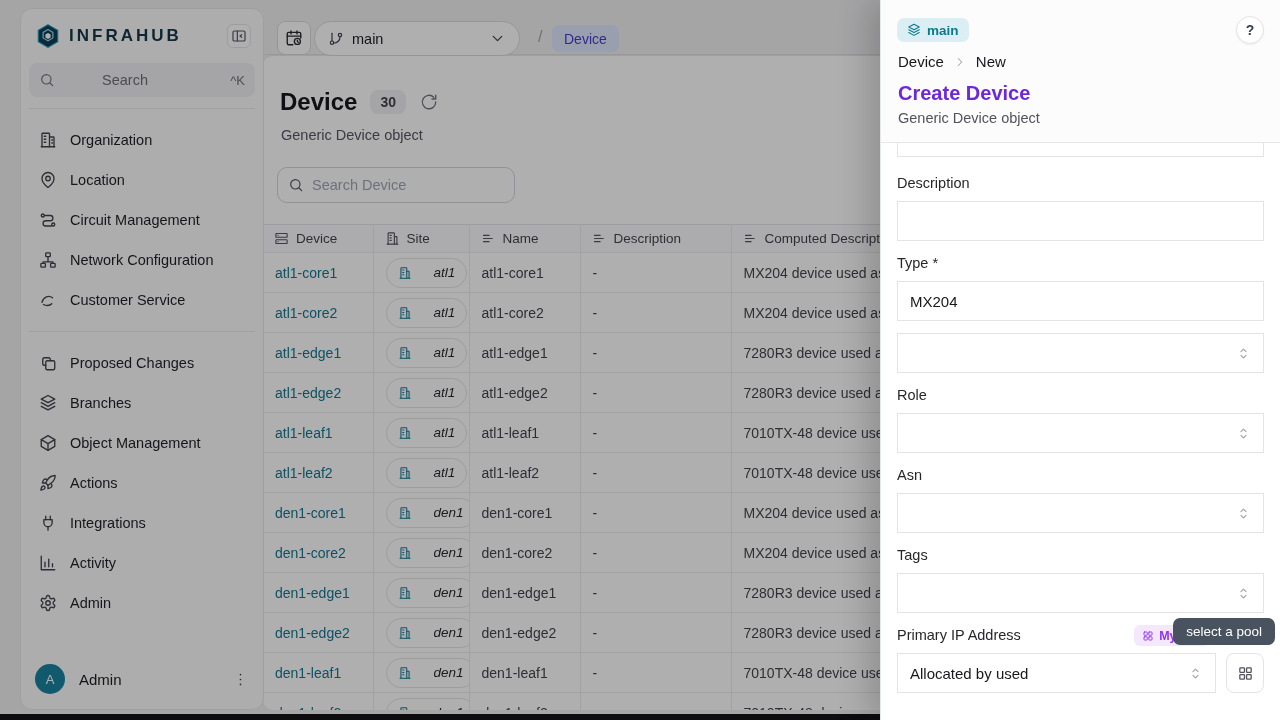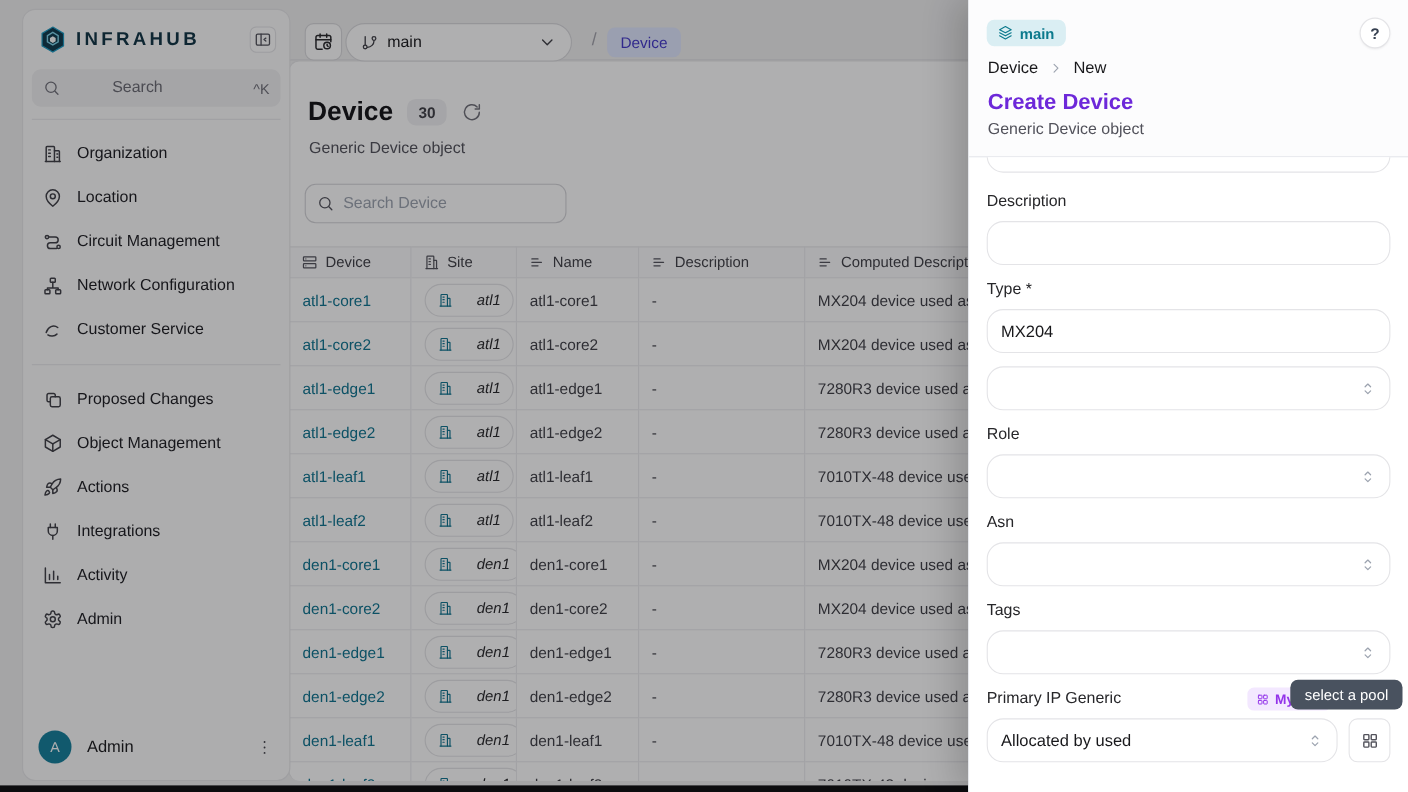--- a/index.html
+++ b/index.html
@@ -71,21 +71,21 @@
   .drawer { position:fixed; right:0; top:0; bottom:0; width:400px; background:#fff; z-index:50; border-left:1px solid #e5e7eb; box-shadow:-12px 0 30px rgba(0,0,0,0.18); }
   .dw-head { position:relative; height:143px; background:#fcfcfd; border-bottom:1px solid #e5e7eb; }
   .dw-branch { position:absolute; left:16px; top:18px; height:24px; display:inline-flex; align-items:center; gap:6px; background:#daeef3; border-radius:7px; padding:0 10px; color:#0c7a8d; font-size:13.5px; font-weight:600; }
   .dw-branch .ic { font-size:14px; }
   .dw-help { position:absolute; right:16px; top:16px; width:28px; height:28px; border-radius:50%; border:1px solid #e4e4e7; background:#fff; box-shadow:0 1px 2px rgba(0,0,0,0.06); color:#374151; font-size:14px; font-weight:600; display:flex; align-items:center; justify-content:center; }
   .dw-crumb { position:absolute; left:17px; top:53px; display:flex; align-items:center; gap:9px; font-size:15px; color:#18181b; }
   .dw-crumb .ic { font-size:14px; color:#9ca3af; }
   .dw-title { position:absolute; left:17px; top:82px; font-size:20px; font-weight:700; color:#6d28d9; }
   .dw-sub { position:absolute; left:17px; top:110px; font-size:14.5px; color:#52525b; }
   .dw-form { position:absolute; left:0; right:0; top:143px; bottom:0; overflow:hidden; padding:0 16px; }
-  .inp, .sel { border:1px solid #e4e4e7; border-radius:15px; background:#fff; height:40px; width:100%; }
+  .inp, .sel { border:1px solid #e4e4e7; border-radius:0; background:#fff; height:40px; width:100%; }
   .inp { font-size:15px; color:#18181b; padding:0 12px; font-family:inherit; outline:none; display:block; }
   .inp-cropped { height:38px; margin-top:-24px; margin-bottom:16px; }
   .field { margin-bottom:12px; }
   .flabel { font-size:14.5px; font-weight:500; color:#27272a; height:20px; line-height:20px; margin-bottom:8px; }
   .sel { display:flex; align-items:center; padding:0 12px; }
   .sel-val { flex:1; font-size:15px; color:#18181b; }
   .sel .ic { font-size:15px; color:#9ca3af; }
   .fl-row { position:relative; height:20px; margin-bottom:8px; }
   .fl-row .flabel { position:absolute; left:0; top:0; margin:0; }
   .pool-chip { position:absolute; right:54px; top:0; height:21px; display:inline-flex; align-items:center; gap:5px; background:#f3e8ff; color:#9333ea; border-radius:6px; padding:0 8px; font-size:12.5px; font-weight:600; white-space:nowrap; z-index:1; }
@@ -190,20 +190,30 @@
             <svg width="1em" height="1em" viewBox="0 0 24 24" fill="none" stroke="currentColor" stroke-width="1.8" stroke-linecap="round" stroke-linejoin="round">
               <rect x="9" y="9" width="12" height="12" rx="2"></rect>
               <path d="M15 9V7a2 2 0 0 0-2-2H7a2 2 0 0 0-2 2v6a2 2 0 0 0 2 2h2"></path>
             </svg>
           </span>
           <span class="nav-label">Proposed Changes</span>
         </div>
         <div class="nav-item">
           <span class="ic">
             <svg width="1em" height="1em" viewBox="0 0 24 24" fill="none" stroke="currentColor" stroke-width="1.8" stroke-linecap="round" stroke-linejoin="round">
+              <path d="m12 2 9 4.8-9 4.8L3 6.8 12 2z"></path>
+              <path d="m3 11.6 9 4.8 9-4.8"></path>
+              <path d="m3 16.4 9 4.8 9-4.8"></path>
+            </svg>
+          </span>
+          <span class="nav-label">Branches</span>
+        </div>
+        <div class="nav-item">
+          <span class="ic">
+            <svg width="1em" height="1em" viewBox="0 0 24 24" fill="none" stroke="currentColor" stroke-width="1.8" stroke-linecap="round" stroke-linejoin="round">
               <path d="m21 7.5-9-5.25L3 7.5v9l9 5.25 9-5.25v-9z"></path>
               <path d="m3 7.5 9 5.25 9-5.25"></path>
               <path d="M12 12.75V21.5"></path>
             </svg>
           </span>
           <span class="nav-label">Object Management</span>
         </div>
         <div class="nav-item">
           <span class="ic">
             <svg width="1em" height="1em" viewBox="0 0 24 24" fill="none" stroke="currentColor" stroke-width="1.8" stroke-linecap="round" stroke-linejoin="round">
@@ -700,21 +710,21 @@
             <svg width="1em" height="1em" viewBox="0 0 24 24" fill="none" stroke="currentColor" stroke-width="1.8" stroke-linecap="round" stroke-linejoin="round">
               <path d="m8 9 4-4 4 4"></path>
               <path d="m8 15 4 4 4-4"></path>
             </svg>
           </span>
       </div>
     </div>
 
     <div class="field">
       <div class="fl-row">
-        <div class="flabel">Primary IP Generic</div>
+        <div class="flabel">Primary IP Address</div>
         <span class="pool-chip">
           <span class="ic">
               <svg width="1em" height="1em" viewBox="0 0 24 24" fill="none" stroke="currentColor" stroke-width="1.8" stroke-linecap="round" stroke-linejoin="round">
                 <rect x="4" y="4" width="6.5" height="6.5" rx="1"></rect>
                 <rect x="13.5" y="4" width="6.5" height="6.5" rx="1"></rect>
                 <rect x="4" y="13.5" width="6.5" height="6.5" rx="1"></rect>
                 <rect x="13.5" y="13.5" width="6.5" height="6.5" rx="1"></rect>
               </svg>
             </span>
           <span>My IP a</span>

